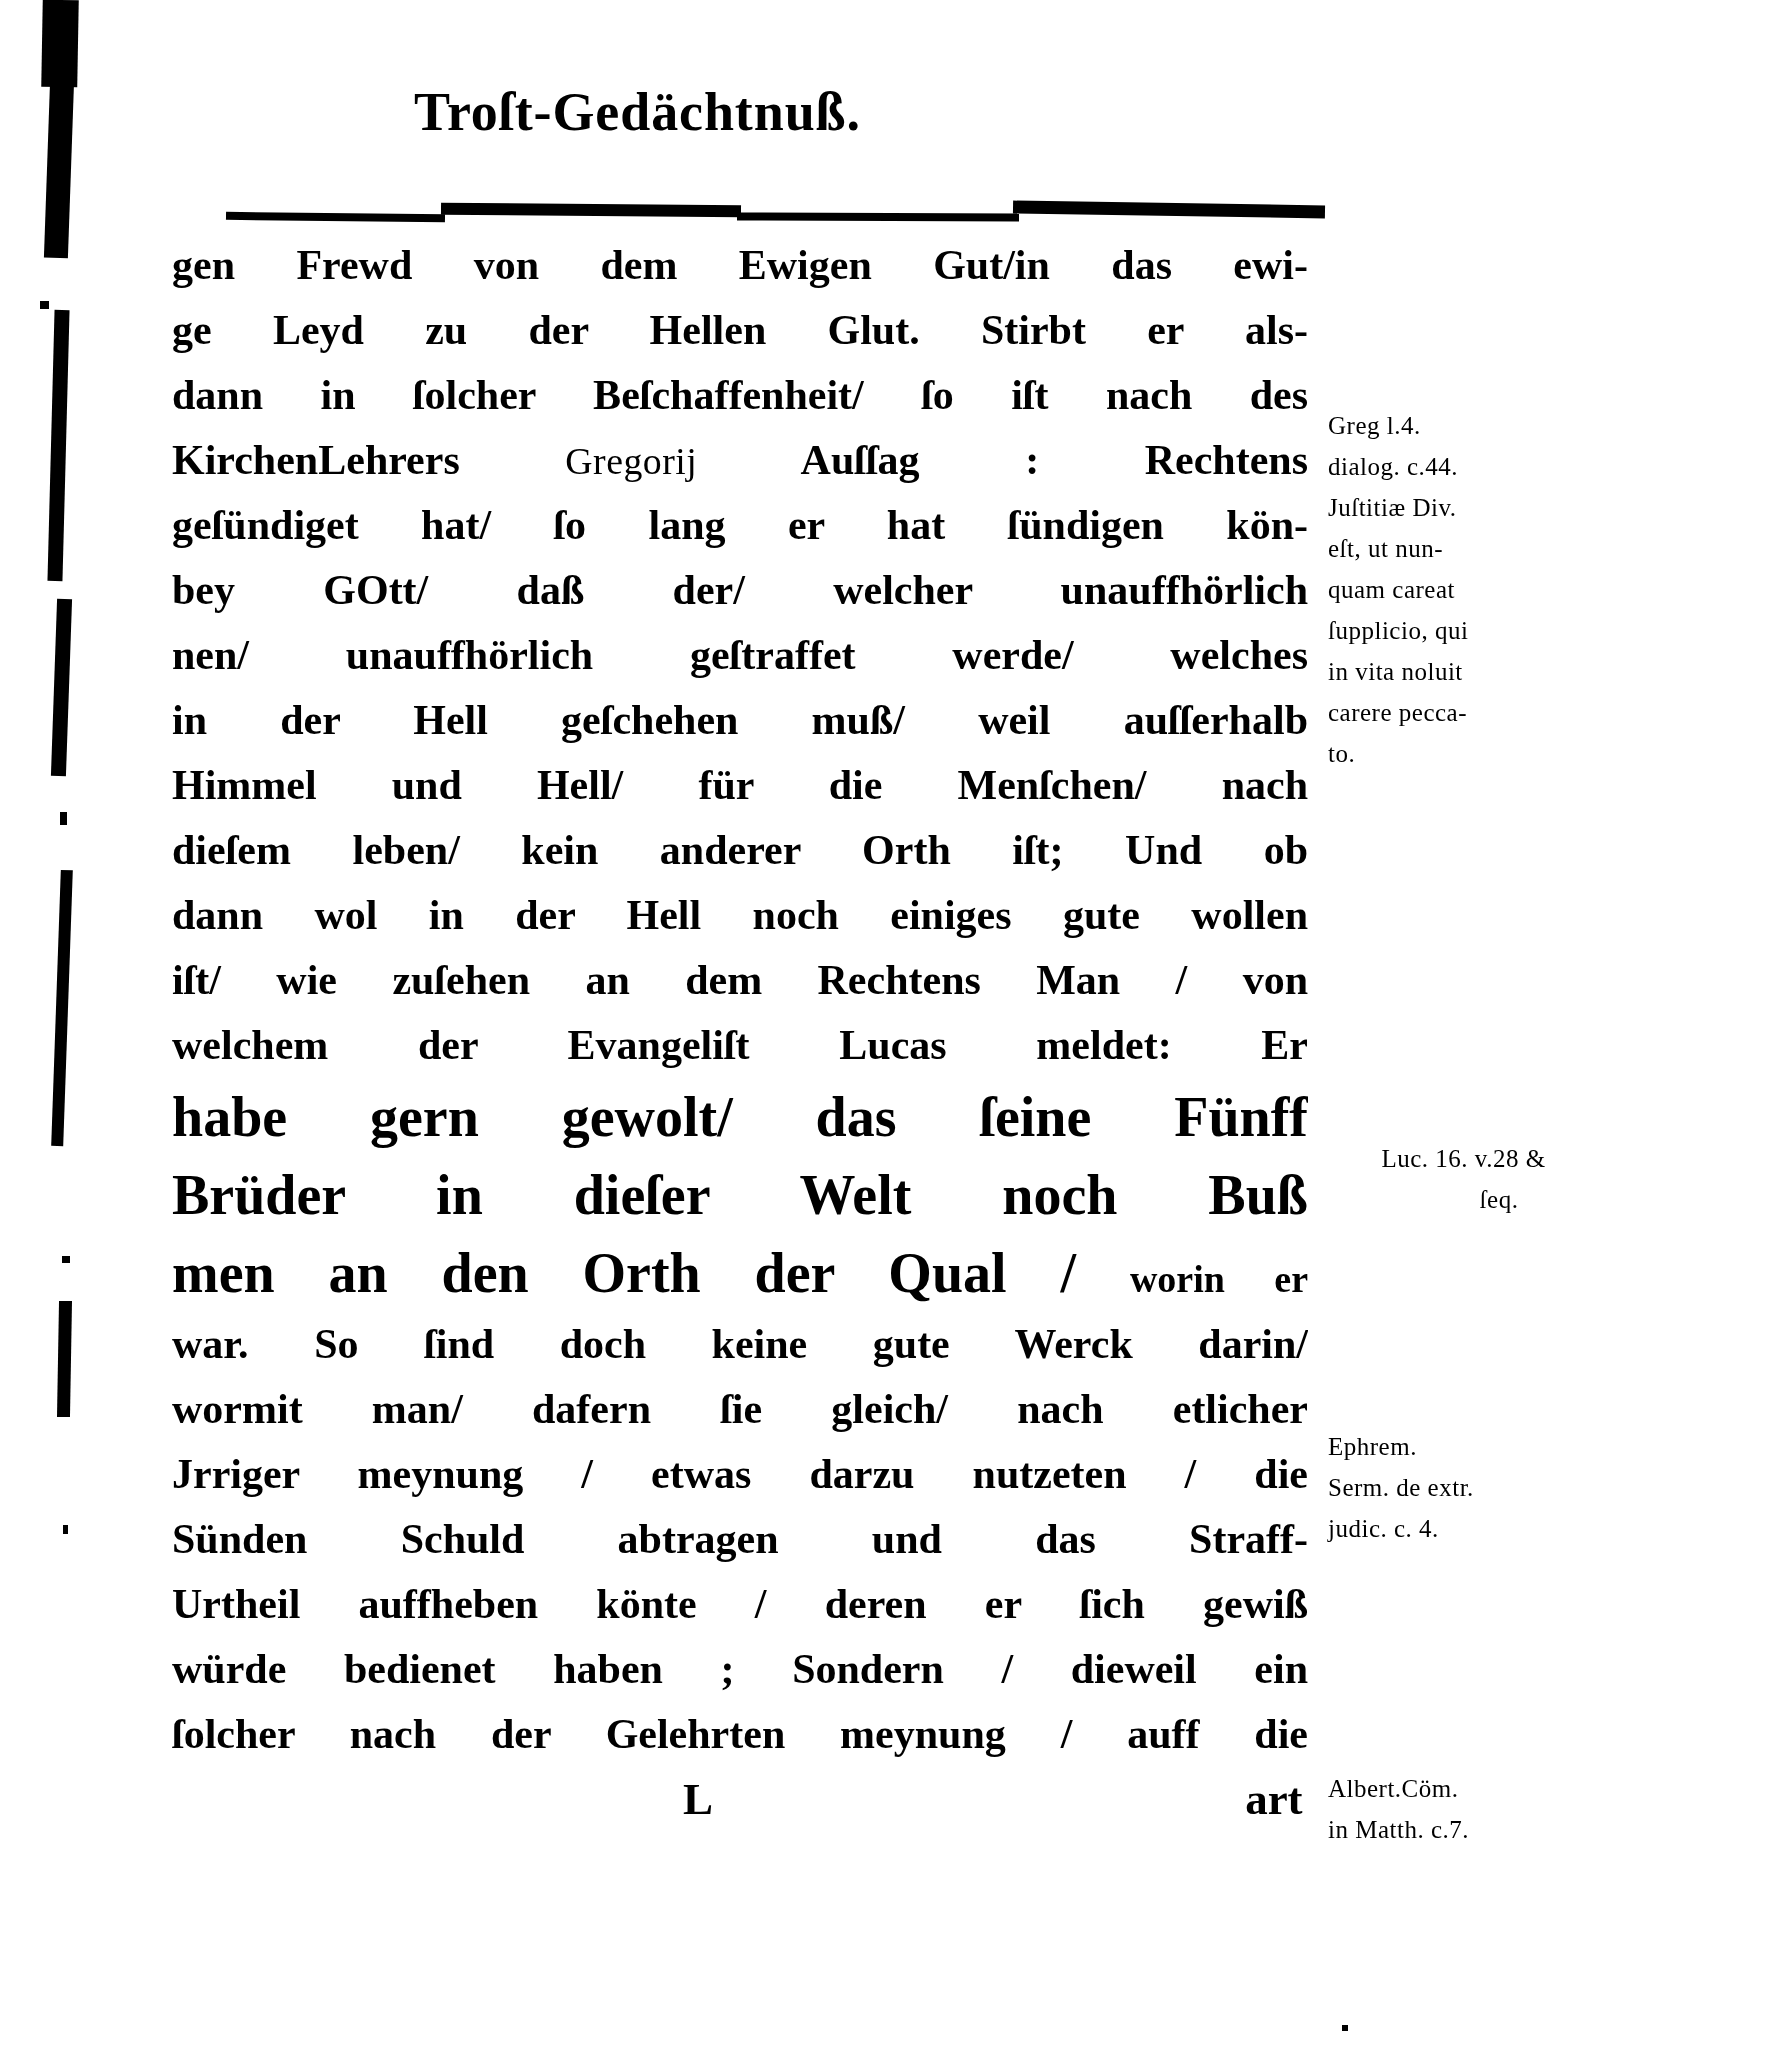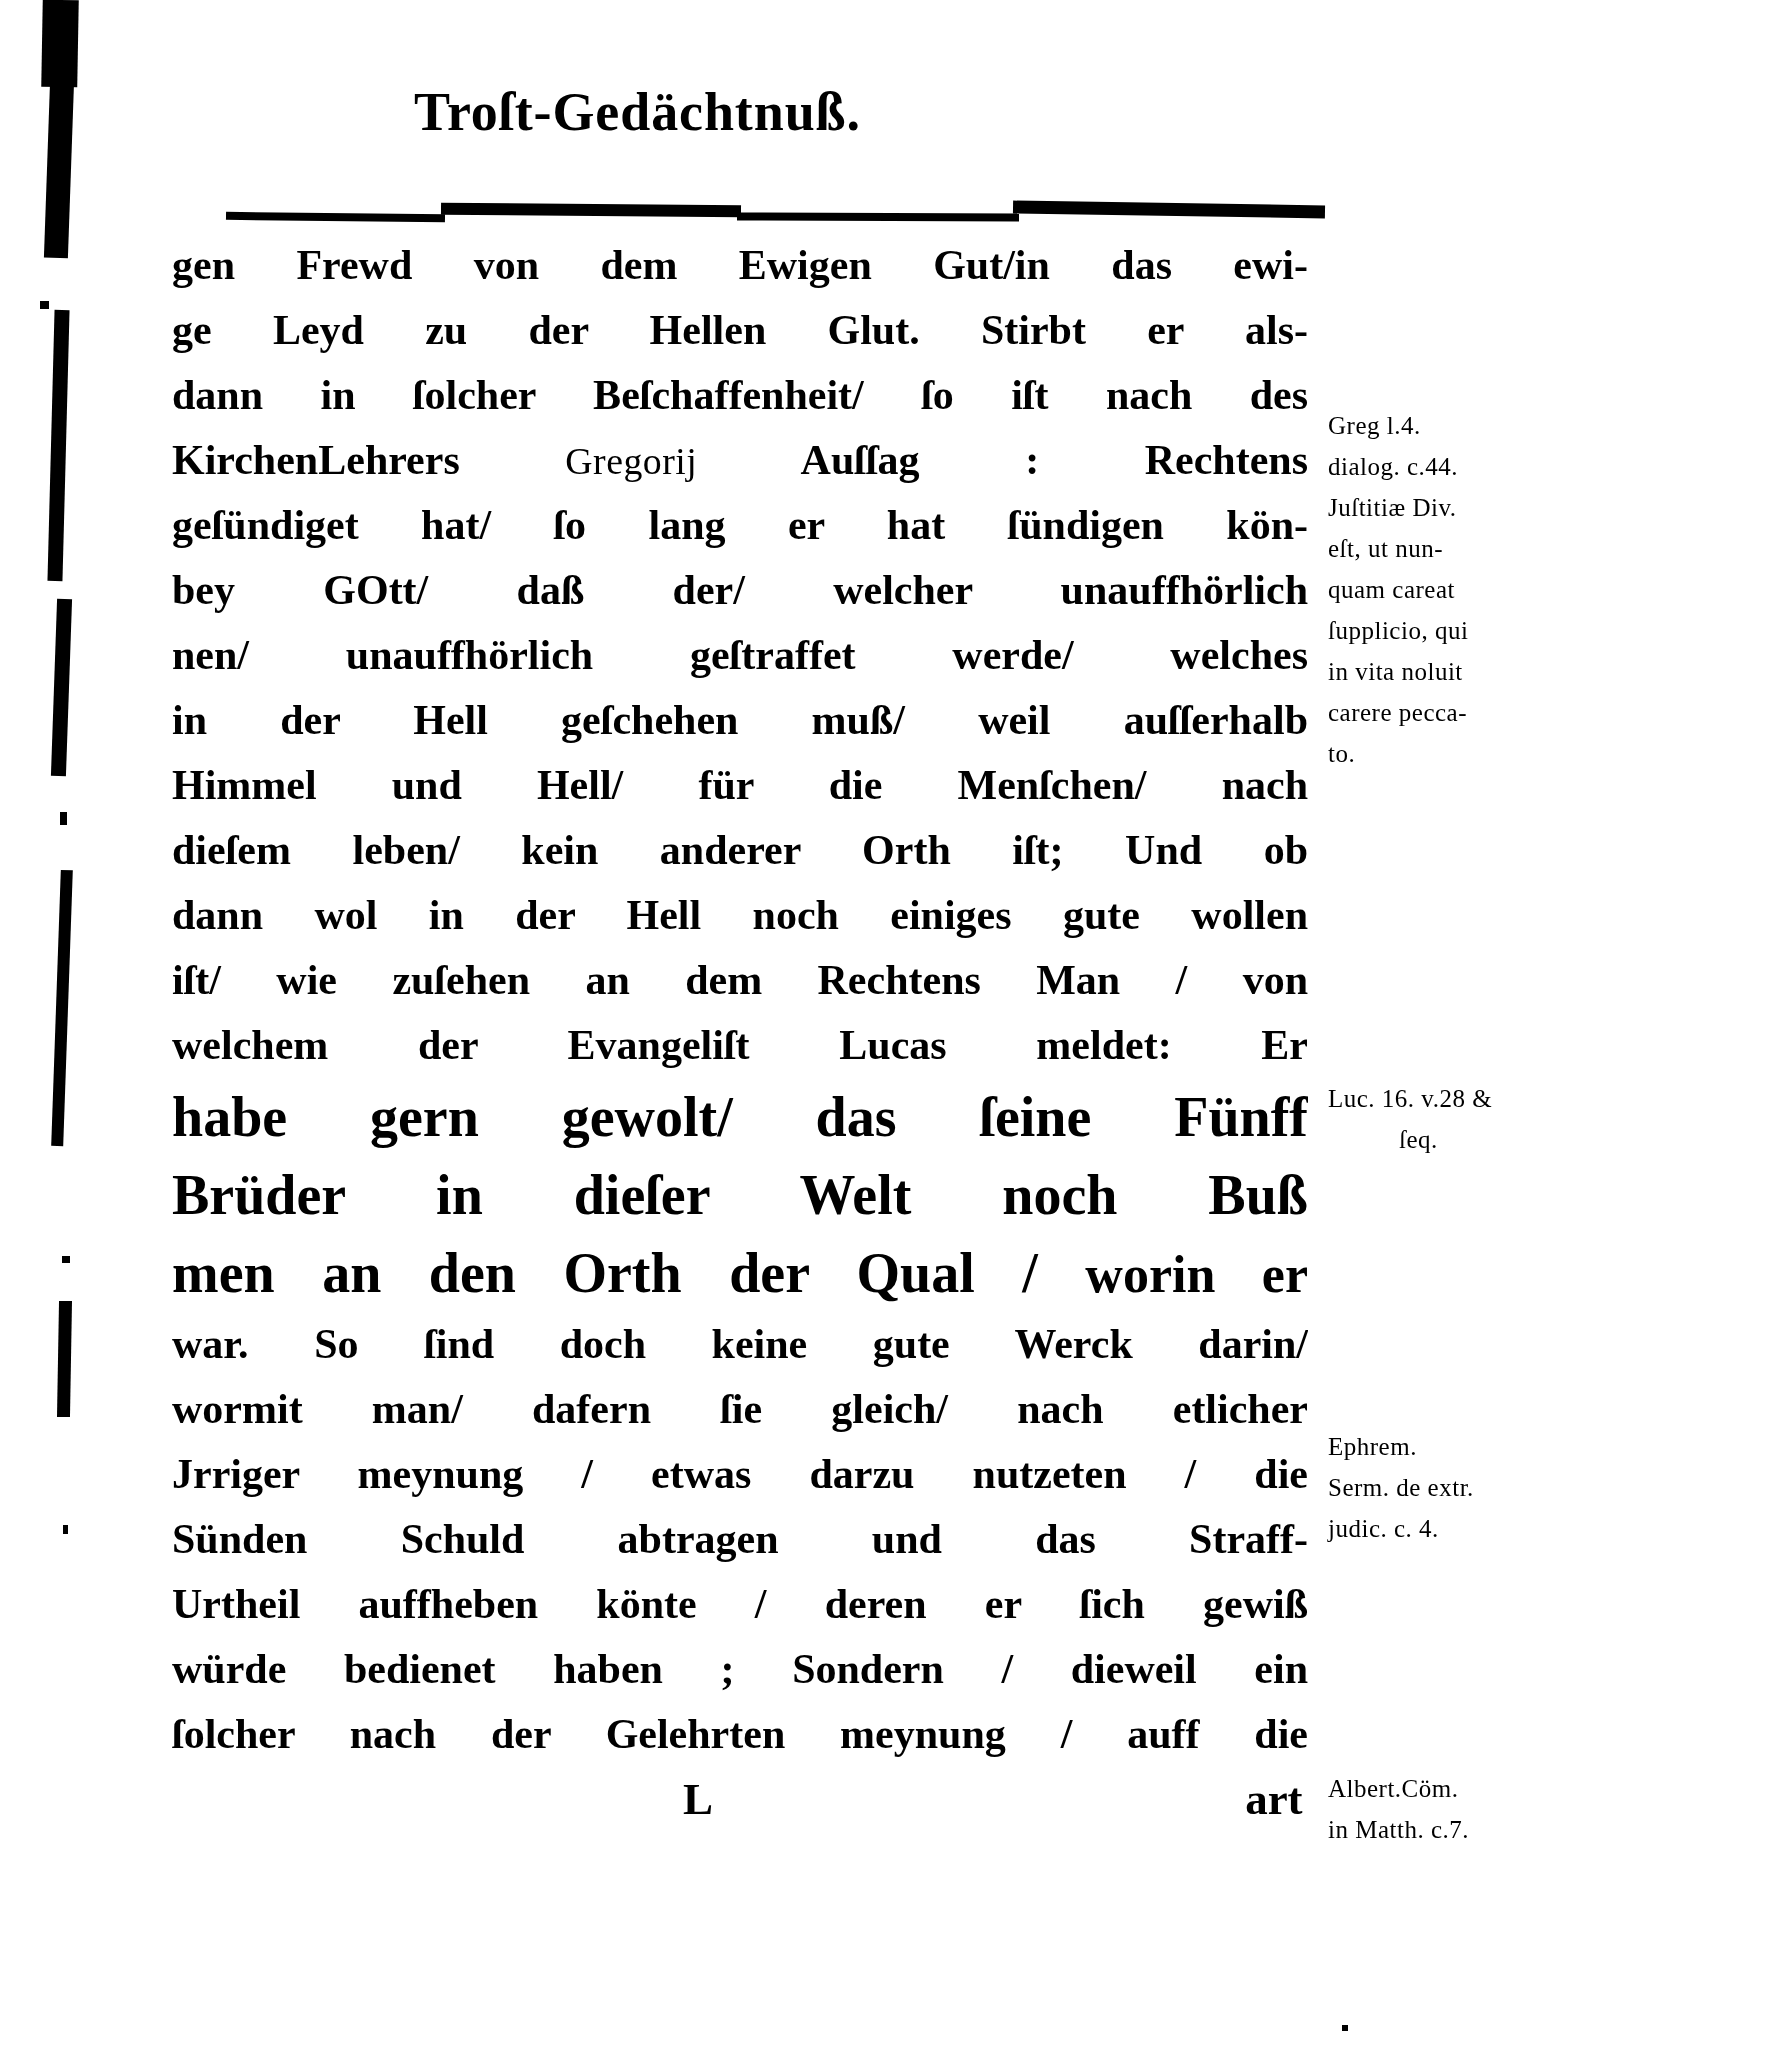--- a/index.html
+++ b/index.html
@@ -17,21 +17,21 @@
   
   .rule-seg { position:absolute; background:#000; }
   
   .textblock { position:absolute; left:172px; top:233px; width:1136px; }
   .bl {
     font-weight:700; font-size:42px; line-height:65px; height:65px;
     text-align:justify; text-align-last:justify; overflow:hidden;
   }
   .bl.large { font-size:56px; line-height:78px; height:78px; }
   .roman-inline { font-weight:400; font-size:0.90em; letter-spacing:0.5px; }
-  .small-inline { font-size:52px; }
+  .small-inline { font-size:38px; }
   .sigrow { position:relative; height:65px; font-weight:700; font-size:45px; line-height:65px; }
   .sigmark { position:absolute; left:511px; }
   .catchword { position:absolute; right:5.4px; }
   
   .mnote {
     position:absolute; left:1328px; width:271px;
     font-size:25px; line-height:41px; font-weight:400; letter-spacing:0.5px;
   }
   .mn-line { white-space:nowrap; }
   .mn-center { padding-left:71px; }
@@ -97,21 +97,21 @@
     <div class="mn-line">dialog. c.44.</div>
     <div class="mn-line">Juſtitiæ Div.</div>
     <div class="mn-line">eſt, ut nun-</div>
     <div class="mn-line">quam careat</div>
     <div class="mn-line">ſupplicio, qui</div>
     <div class="mn-line">in vita noluit</div>
     <div class="mn-line">carere pecca-</div>
     <div class="mn-line">to.</div>
   </div>
 
-  <div class="mnote" style="top:1078px;">
+  <div class="mnote" style="top:1138px;text-align:center;">
     <div class="mn-line">Luc. 16. v.28 &amp;</div>
     <div class="mn-line mn-center">ſeq.</div>
   </div>
 
   <div class="mnote" style="top:1426px;">
     <div class="mn-line">Ephrem.</div>
     <div class="mn-line">Serm. de extr.</div>
     <div class="mn-line">judic. c. 4.</div>
   </div>
 

